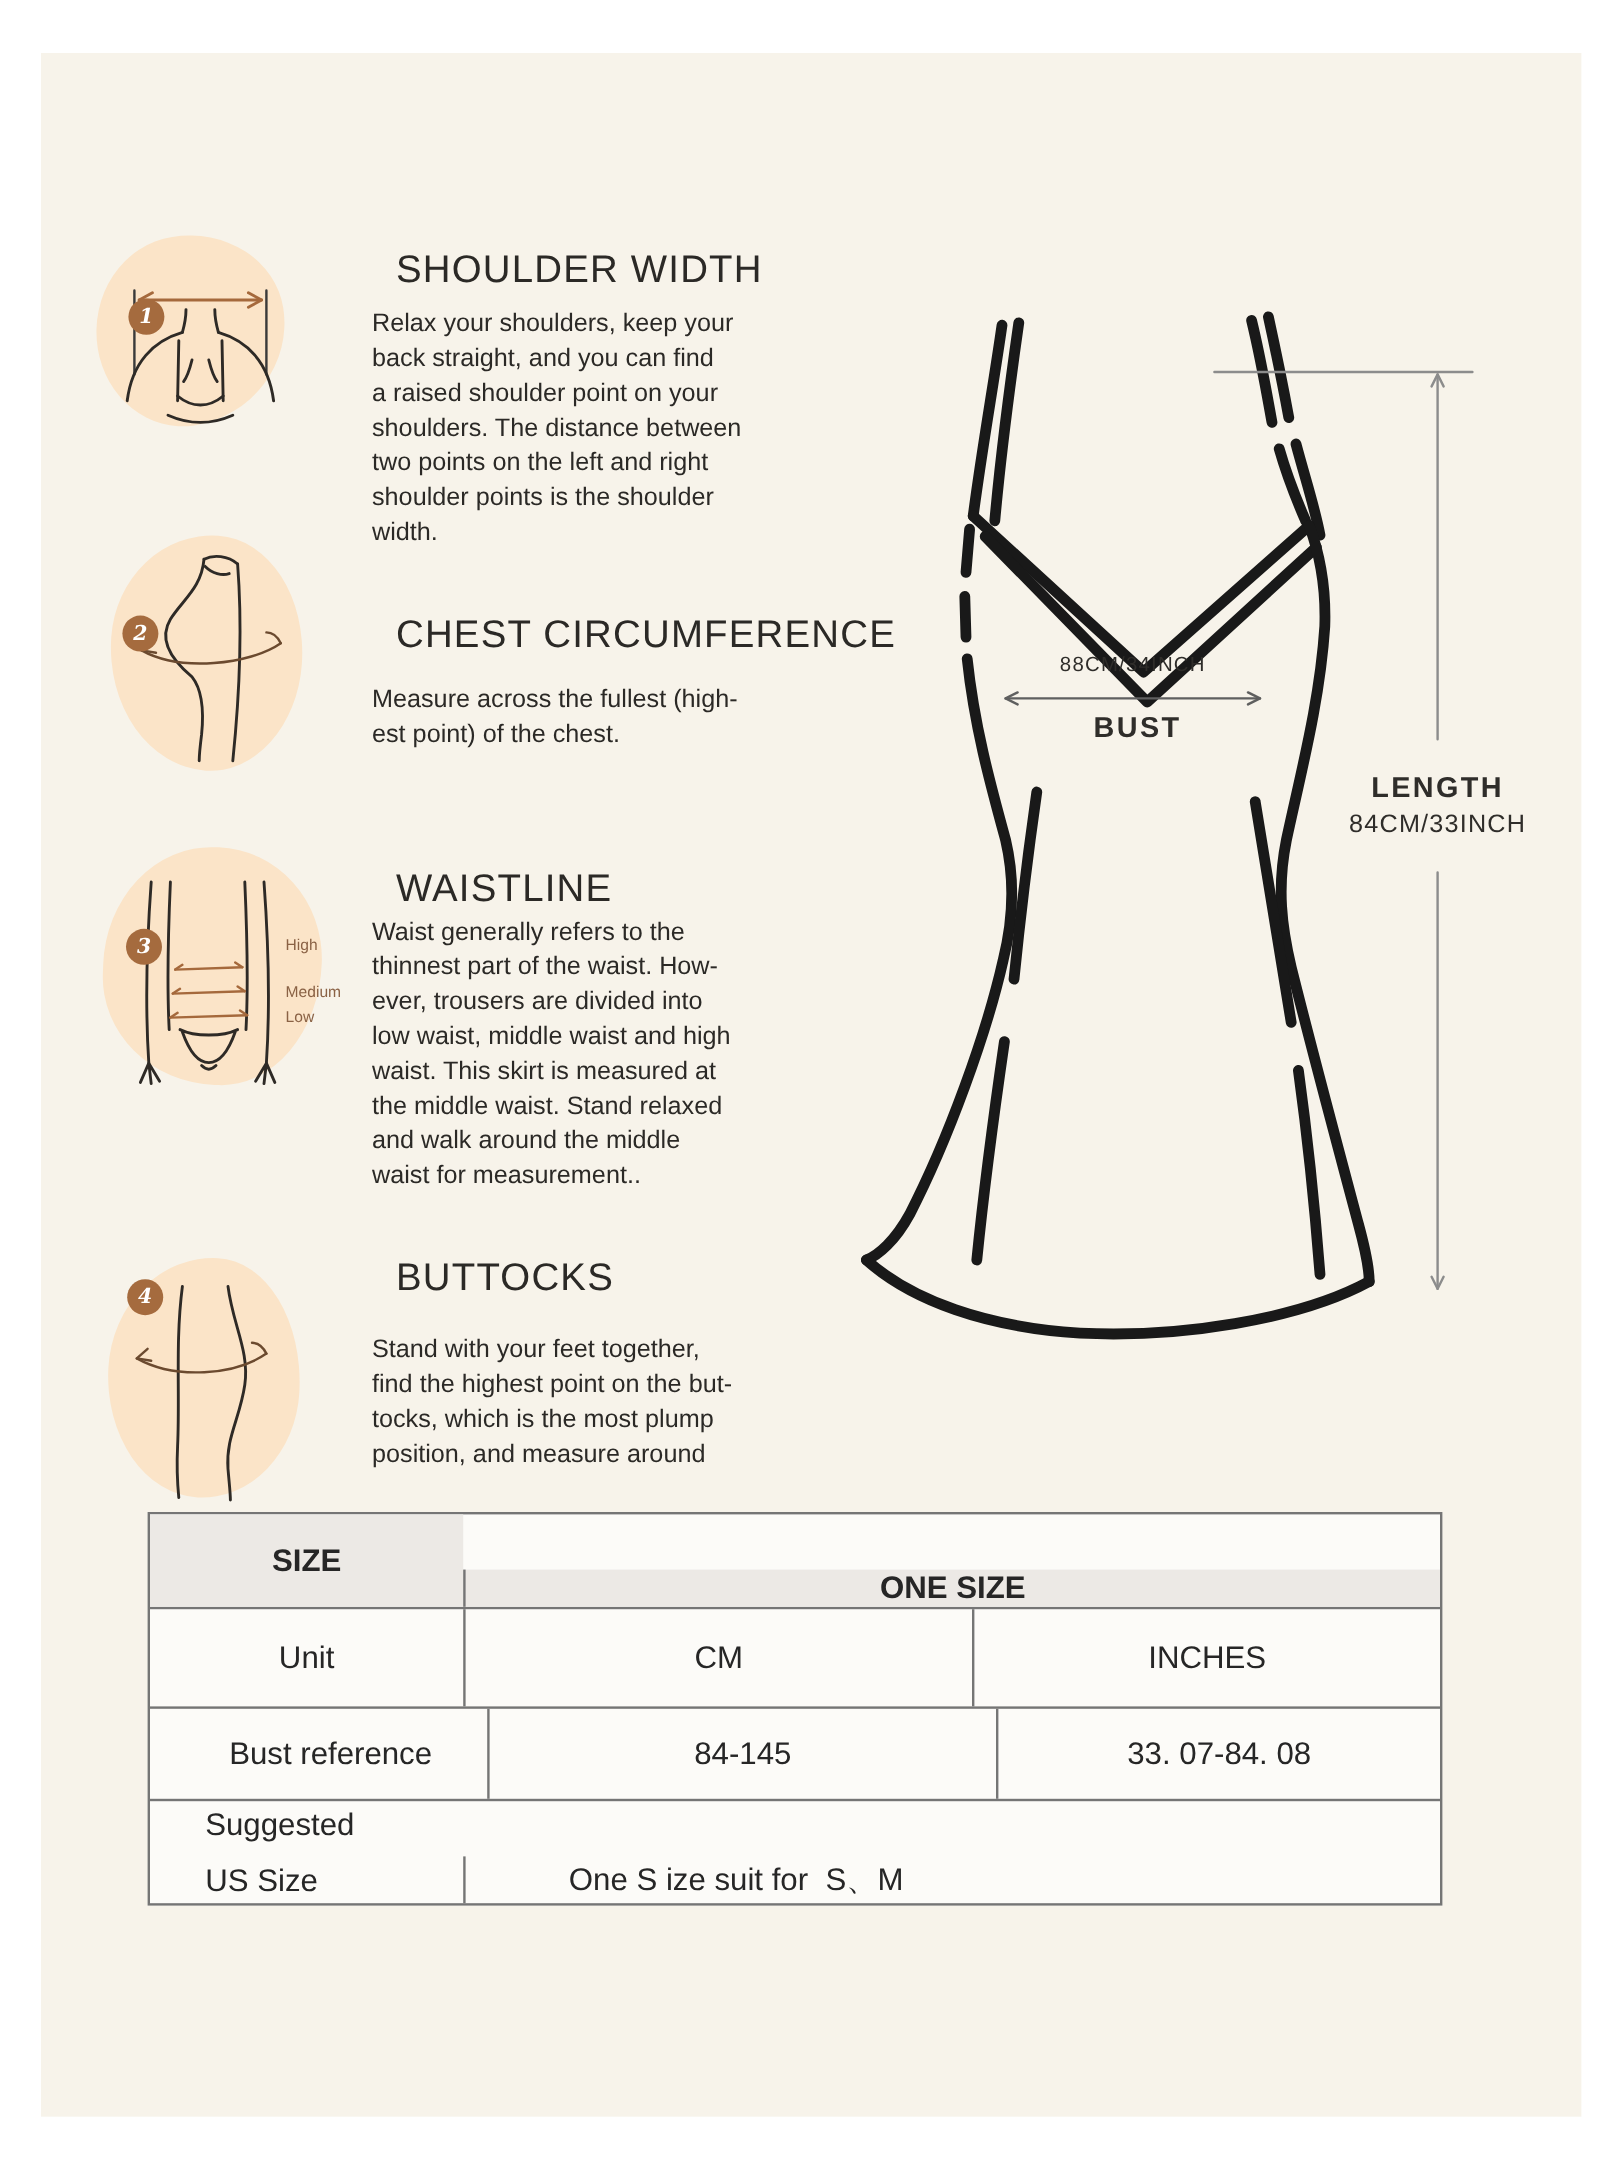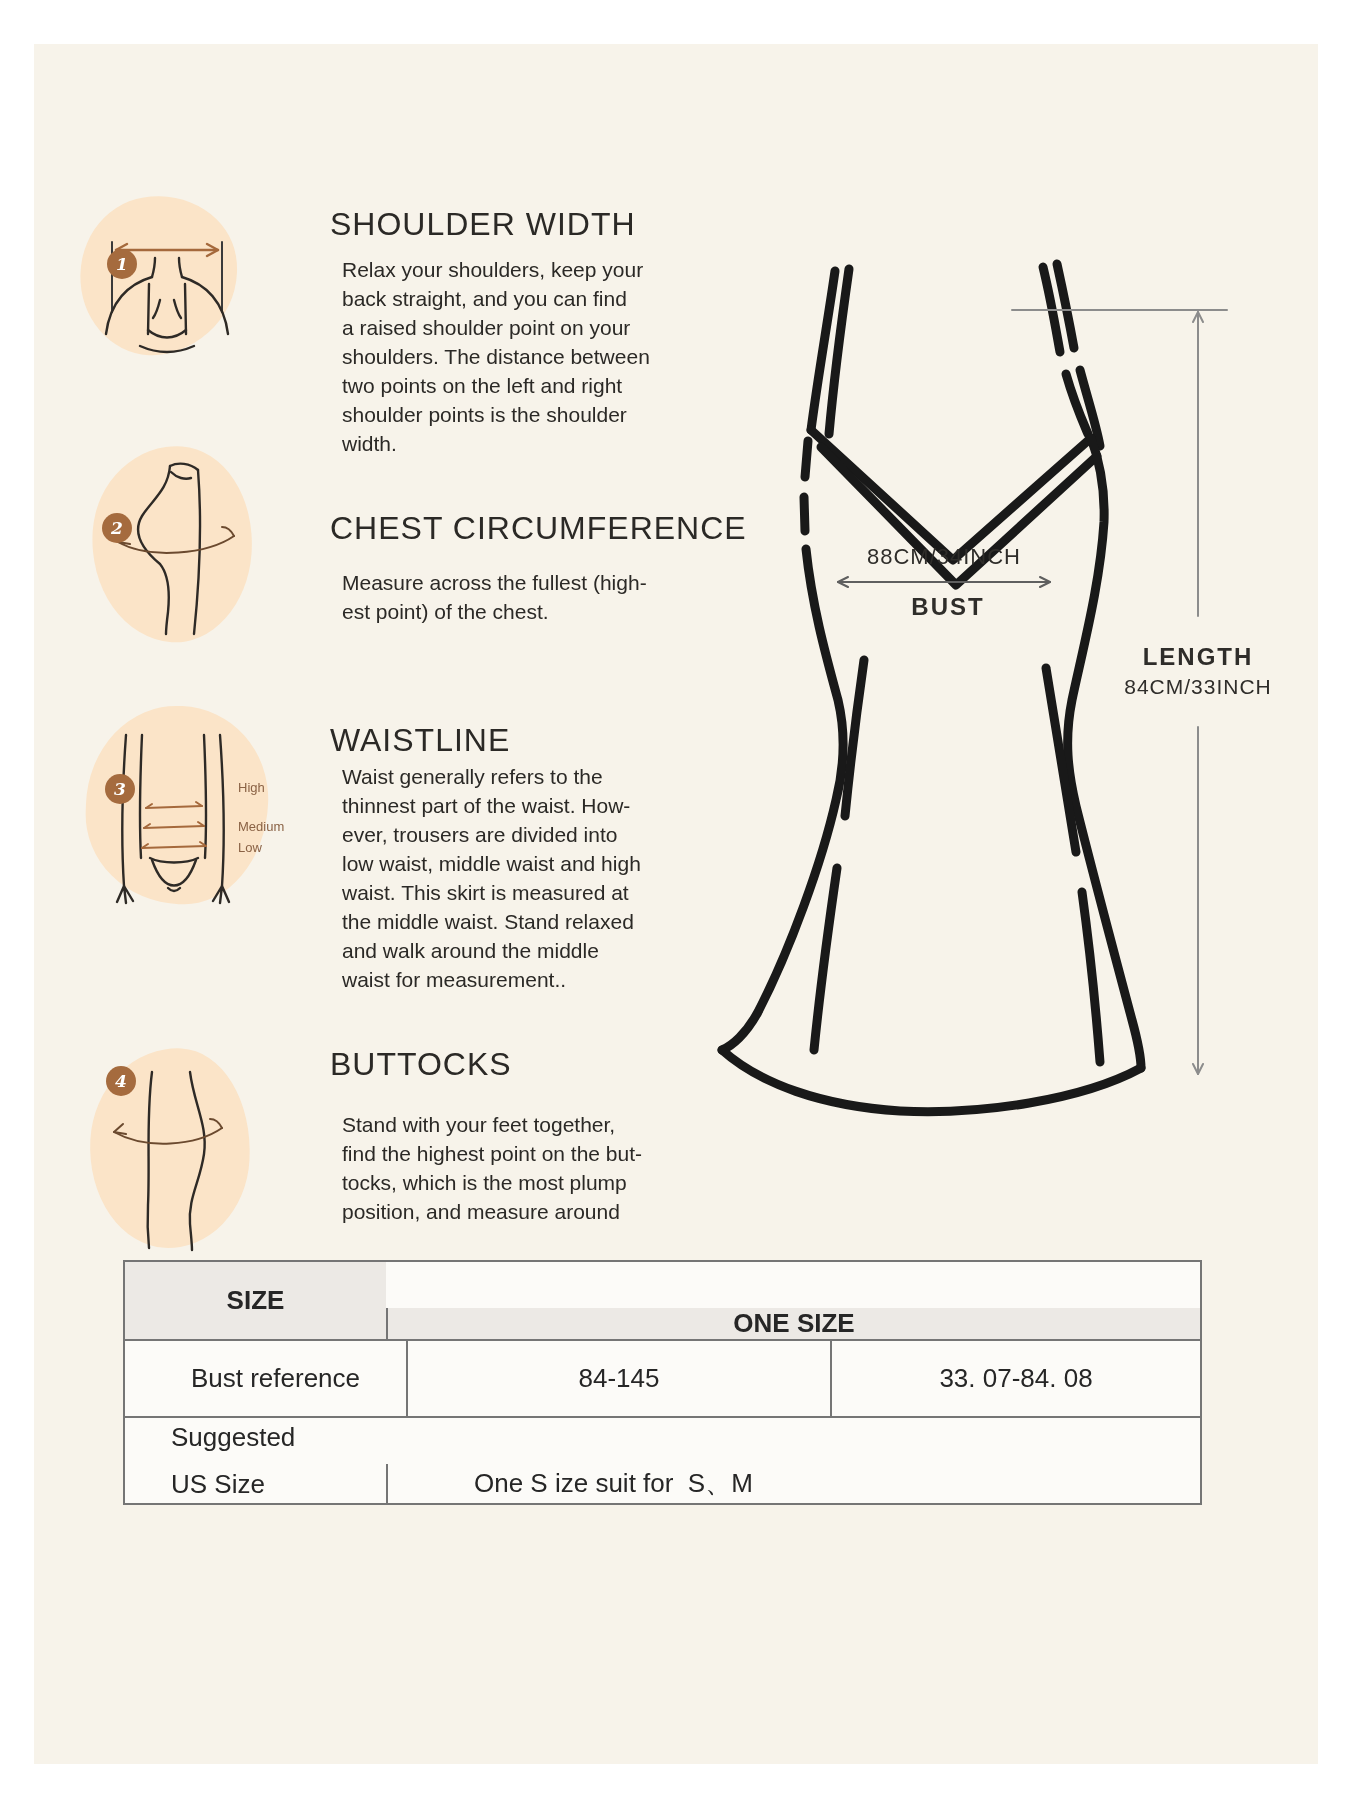--- a/index.html
+++ b/index.html
@@ -8,25 +8,25 @@
   .cream{position:absolute;left:34px;top:44px;width:1284px;height:1720px;background:#f7f3ea;}
   .blob{position:absolute;background:#fbe4c8;}
   .blob1{left:80px;top:196px;width:158px;height:158px;border-radius:48% 52% 56% 44% / 52% 46% 54% 48%;transform:rotate(-9deg);}
   .blob2{left:92px;top:446px;width:160px;height:196px;border-radius:52% 48% 46% 54% / 46% 52% 48% 54%;transform:rotate(4deg);}
   .blob3{left:86px;top:706px;width:182px;height:198px;border-radius:50% 50% 46% 54% / 52% 48% 54% 46%;transform:rotate(2deg);}
   .blob4{left:90px;top:1048px;width:160px;height:200px;border-radius:54% 46% 50% 50% / 48% 54% 46% 52%;transform:rotate(3deg);}
   .badge{position:absolute;width:30px;height:30px;border-radius:50%;background:#a56b3e;color:#ffffff;
          display:flex;align-items:center;justify-content:center;
          font-family:"DejaVu Serif",serif;font-style:italic;font-weight:bold;font-size:17px;line-height:1;}
   .title{position:absolute;left:330px;font-size:32px;font-weight:400;letter-spacing:1px;color:#2b2926;}
-  .para{position:absolute;left:342px;font-size:21px;line-height:29px;color:#2b2926;white-space:pre-line;}
+  .para{position:absolute;left:310px;font-size:21px;line-height:29px;color:#2b2926;white-space:pre-line;}
   .art{position:absolute;left:0;top:0;width:1350px;height:1800px;}
   .lvl{position:absolute;left:238px;font-size:13px;color:#8a6245;}
   .meas{position:absolute;text-align:center;color:#2f2d2a;}
-  .m-val{font-size:22px;letter-spacing:1px;}
+  .m-val{font-size:17px;letter-spacing:1px;}
   .m-lab{font-size:24px;font-weight:bold;letter-spacing:2px;}
   
   .table{position:absolute;left:123px;top:1260px;width:1079px;background:#fcfbf8;
          border:2px solid #757575;box-sizing:border-box;font-size:26px;color:#262626;}
   .tr{display:flex;box-sizing:border-box;}
   .tr + .tr{border-top:2px solid #757575;}
   .td{display:flex;align-items:center;justify-content:center;box-sizing:border-box;text-align:center;}
   .td + .td{border-left:2px solid #757575;}
   .c1{width:261px;flex:0 0 auto;}
   .c2{width:424px;flex:0 0 auto;}
@@ -198,20 +198,25 @@
   <div class="meas m-val" style="left:794px;top:544px;width:300px;">88CM/34INCH</div>
   <div class="meas m-lab" style="left:798px;top:593px;width:300px;">BUST</div>
   <div class="meas m-lab" style="left:1098px;top:643px;width:200px;">LENGTH</div>
   <div class="meas m-val" style="left:1078px;top:675px;width:240px;font-size:21px;">84CM/33INCH</div>
 
   <div class="table">
     <div class="tr" style="height:77px;border-radius:27px;">
       <div class="td c1 head">SIZE</div>
       <div class="td c23 head">ONE SIZE</div>
     </div>
+    <div class="tr" style="height:83px;">
+      <div class="td c1">Unit</div>
+      <div class="td c2">CM</div>
+      <div class="td c3">INCHES</div>
+    </div>
     <div class="tr" style="height:77px;padding-left:20px;">
       <div class="td c1">Bust reference</div>
       <div class="td c2">84-145</div>
       <div class="td c3">33. 07-84. 08</div>
     </div>
     <div class="tr" style="height:87px;">
       <div class="td c1 left pre" style="padding-left:46px;line-height:47px;">Suggested
 US Size</div>
       <div class="td c23 left keep" style="padding-left:86px;">One S ize suit for  S、M</div>
     </div>

